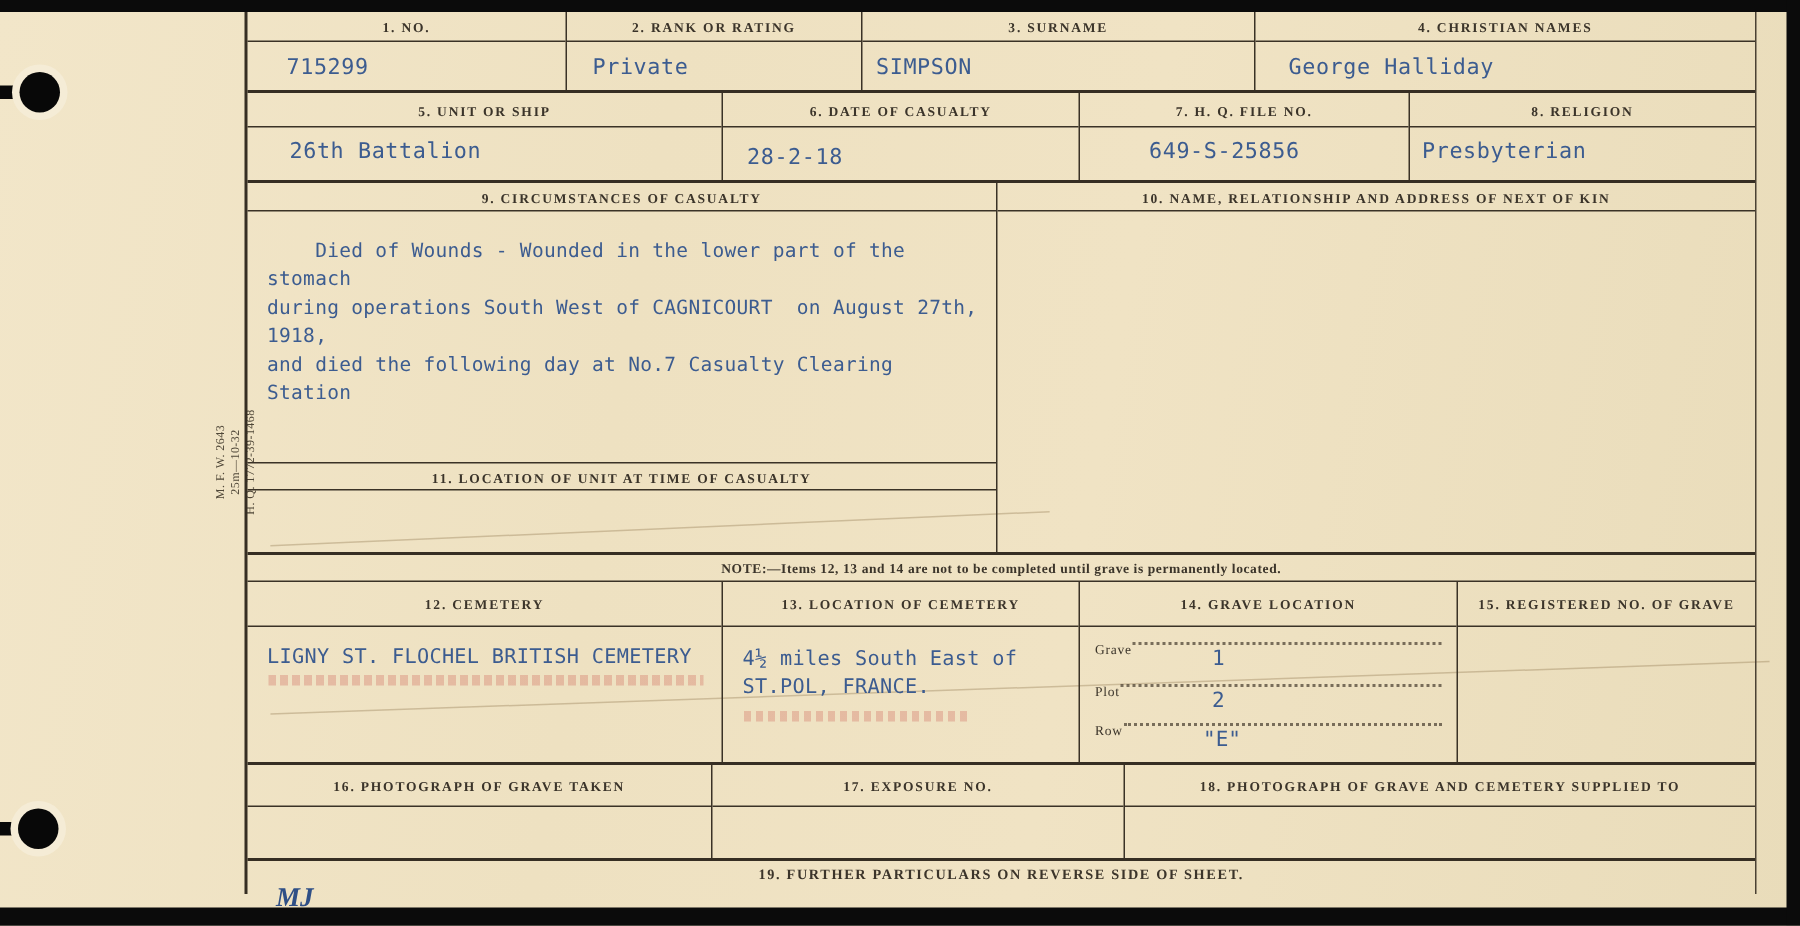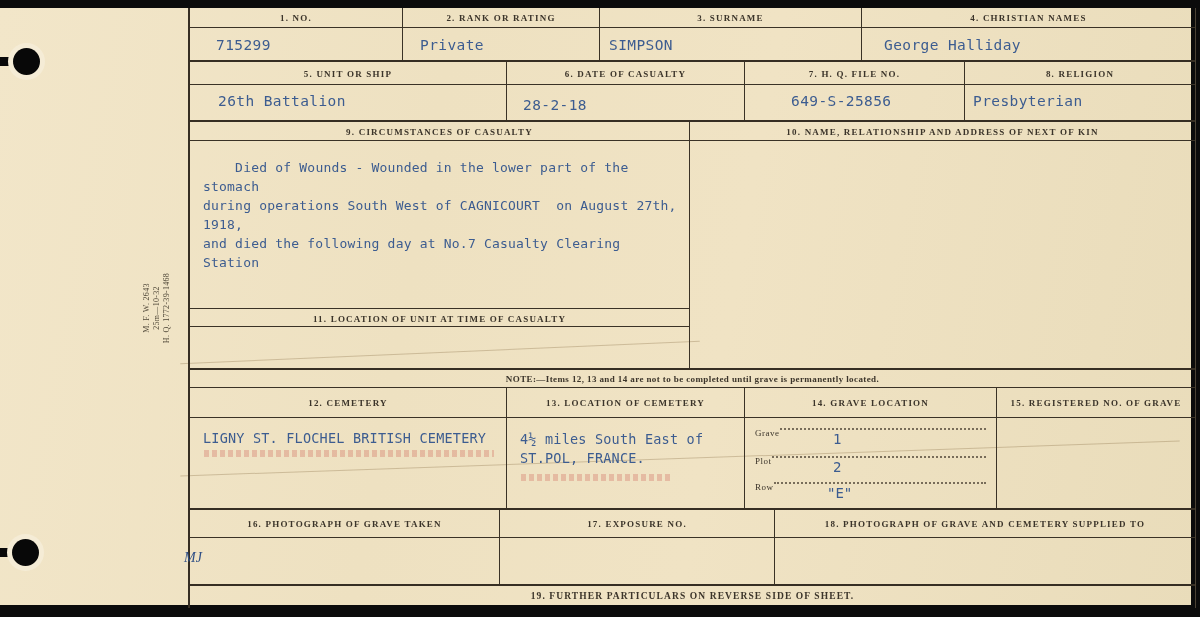--- a/index.html
+++ b/index.html
@@ -15,21 +15,21 @@
   .bar-right{right:0;top:0;width:9px;height:617px;}
   
   .hole{position:absolute;width:27px;height:27px;border-radius:50%;background:#080808;box-shadow:0 0 0 5px #f5ecd6;}
   .slot{position:absolute;height:9px;background:#080808;}
   
   .crease{position:absolute;height:1px;background:rgba(140,115,75,.35);}
   
   .stamp{position:absolute;left:112px;top:290px;width:96px;height:36px;transform:rotate(-90deg);
     font-size:8px;line-height:10px;text-align:center;color:#4f4738;letter-spacing:.3px;white-space:nowrap;}
   
-  .form{position:absolute;left:188px;top:8px;width:1008px;box-sizing:border-box;
+  .form{position:absolute;left:163px;top:8px;width:1008px;box-sizing:border-box;
     border-left:2px solid #362e23;border-right:1px solid #4a4133;}
   .row{display:flex;box-sizing:border-box;border-bottom:2px solid #362e23;}
   .cell{position:relative;box-sizing:border-box;border-right:1.5px solid #3a3226;display:flex;flex-direction:column;}
   .cell:last-child{border-right:none;}
   .lbl{box-sizing:border-box;text-align:center;font-weight:700;font-size:9px;letter-spacing:1.2px;
     color:#3b342a;border-bottom:1.5px solid #3a3226;white-space:nowrap;overflow:hidden;}
   .lbl-a{height:20px;line-height:21px;}
   .lbl-b{height:23px;line-height:24px;}
   .lbl-c{height:19px;line-height:20px;}
   .lbl-e{height:30px;line-height:31px;}
@@ -42,21 +42,21 @@
     background:repeating-linear-gradient(90deg,rgba(205,95,85,.30) 0 5px,rgba(205,95,85,0) 5px 8px);}
   
   .gentry{position:relative;display:flex;align-items:flex-start;height:22px;margin:0 10px;}
   .gname{font-size:9px;color:#3b342a;letter-spacing:.5px;padding-bottom:1px;}
   .gdots{flex:1;border-bottom:2px dotted rgba(80,70,55,.75);margin-bottom:3px;}
   .gval{position:absolute;left:78px;bottom:3px;font-size:14px;}
   .note-strip{height:18px;line-height:18px;text-align:center;font-size:9px;letter-spacing:.4px;
     color:#3b342a;box-sizing:border-box;border-bottom:1.5px solid #3a3226;font-weight:700;}
   .footer-strip{height:22px;line-height:20px;text-align:center;font-size:9.5px;letter-spacing:1.1px;
     color:#3b342a;font-weight:700;}
-  .initials{position:absolute;left:184px;top:550px;font-size:14px;font-weight:400;font-style:italic;
+  .initials{position:absolute;left:184px;top:588px;font-size:18px;font-weight:700;font-style:italic;
     color:#2f4f86;font-family:"Liberation Serif",serif;}
 </style>
 </head>
 <body>
 
 <div class="scan">
 
   <div class="bar bar-top"></div>
   <div class="bar bar-bottom"></div>
   <div class="bar bar-right"></div>
@@ -163,21 +163,21 @@
             <span class="gval tw" style="left:72px;">"E"</span>
           </div>
         </div>
       </div>
       <div class="cell" style="flex:1;">
         <span class="lbl lbl-e">15.  REGISTERED NO. OF GRAVE</span>
         <div class="body"></div>
       </div>
     </div>
 
-    <div class="row" style="height:76px;">
+    <div class="row" style="height:64px;">
       <div class="cell" style="width:310px;">
         <span class="lbl lbl-f">16.  PHOTOGRAPH OF GRAVE TAKEN</span>
         <div class="body"></div>
       </div>
       <div class="cell" style="width:275px;">
         <span class="lbl lbl-f">17.  EXPOSURE NO.</span>
         <div class="body"></div>
       </div>
       <div class="cell" style="flex:1;">
         <span class="lbl lbl-f">18.  PHOTOGRAPH OF GRAVE AND CEMETERY SUPPLIED TO</span>

